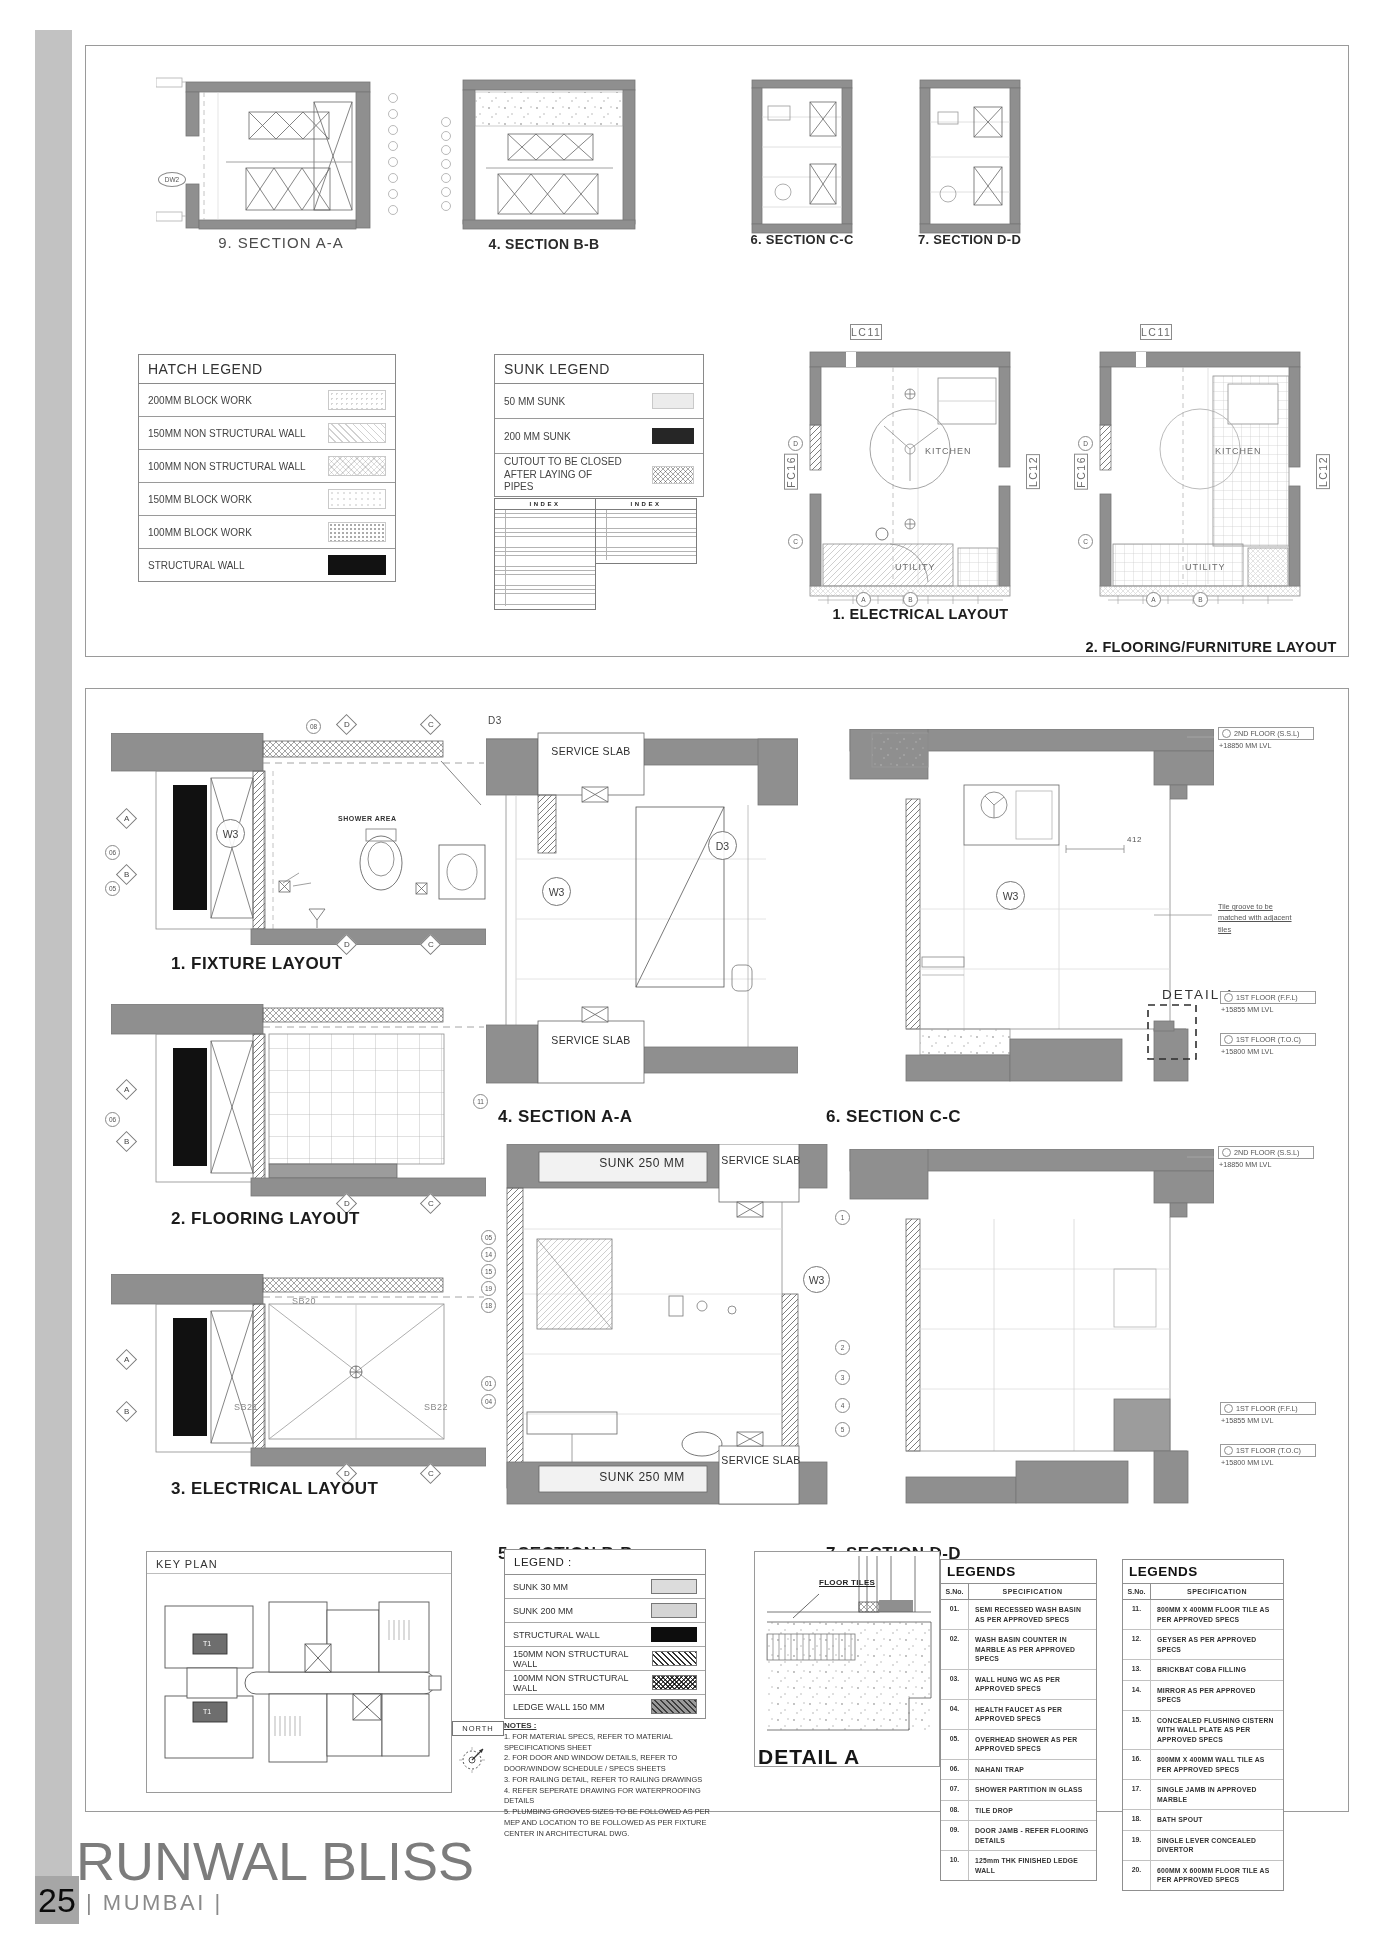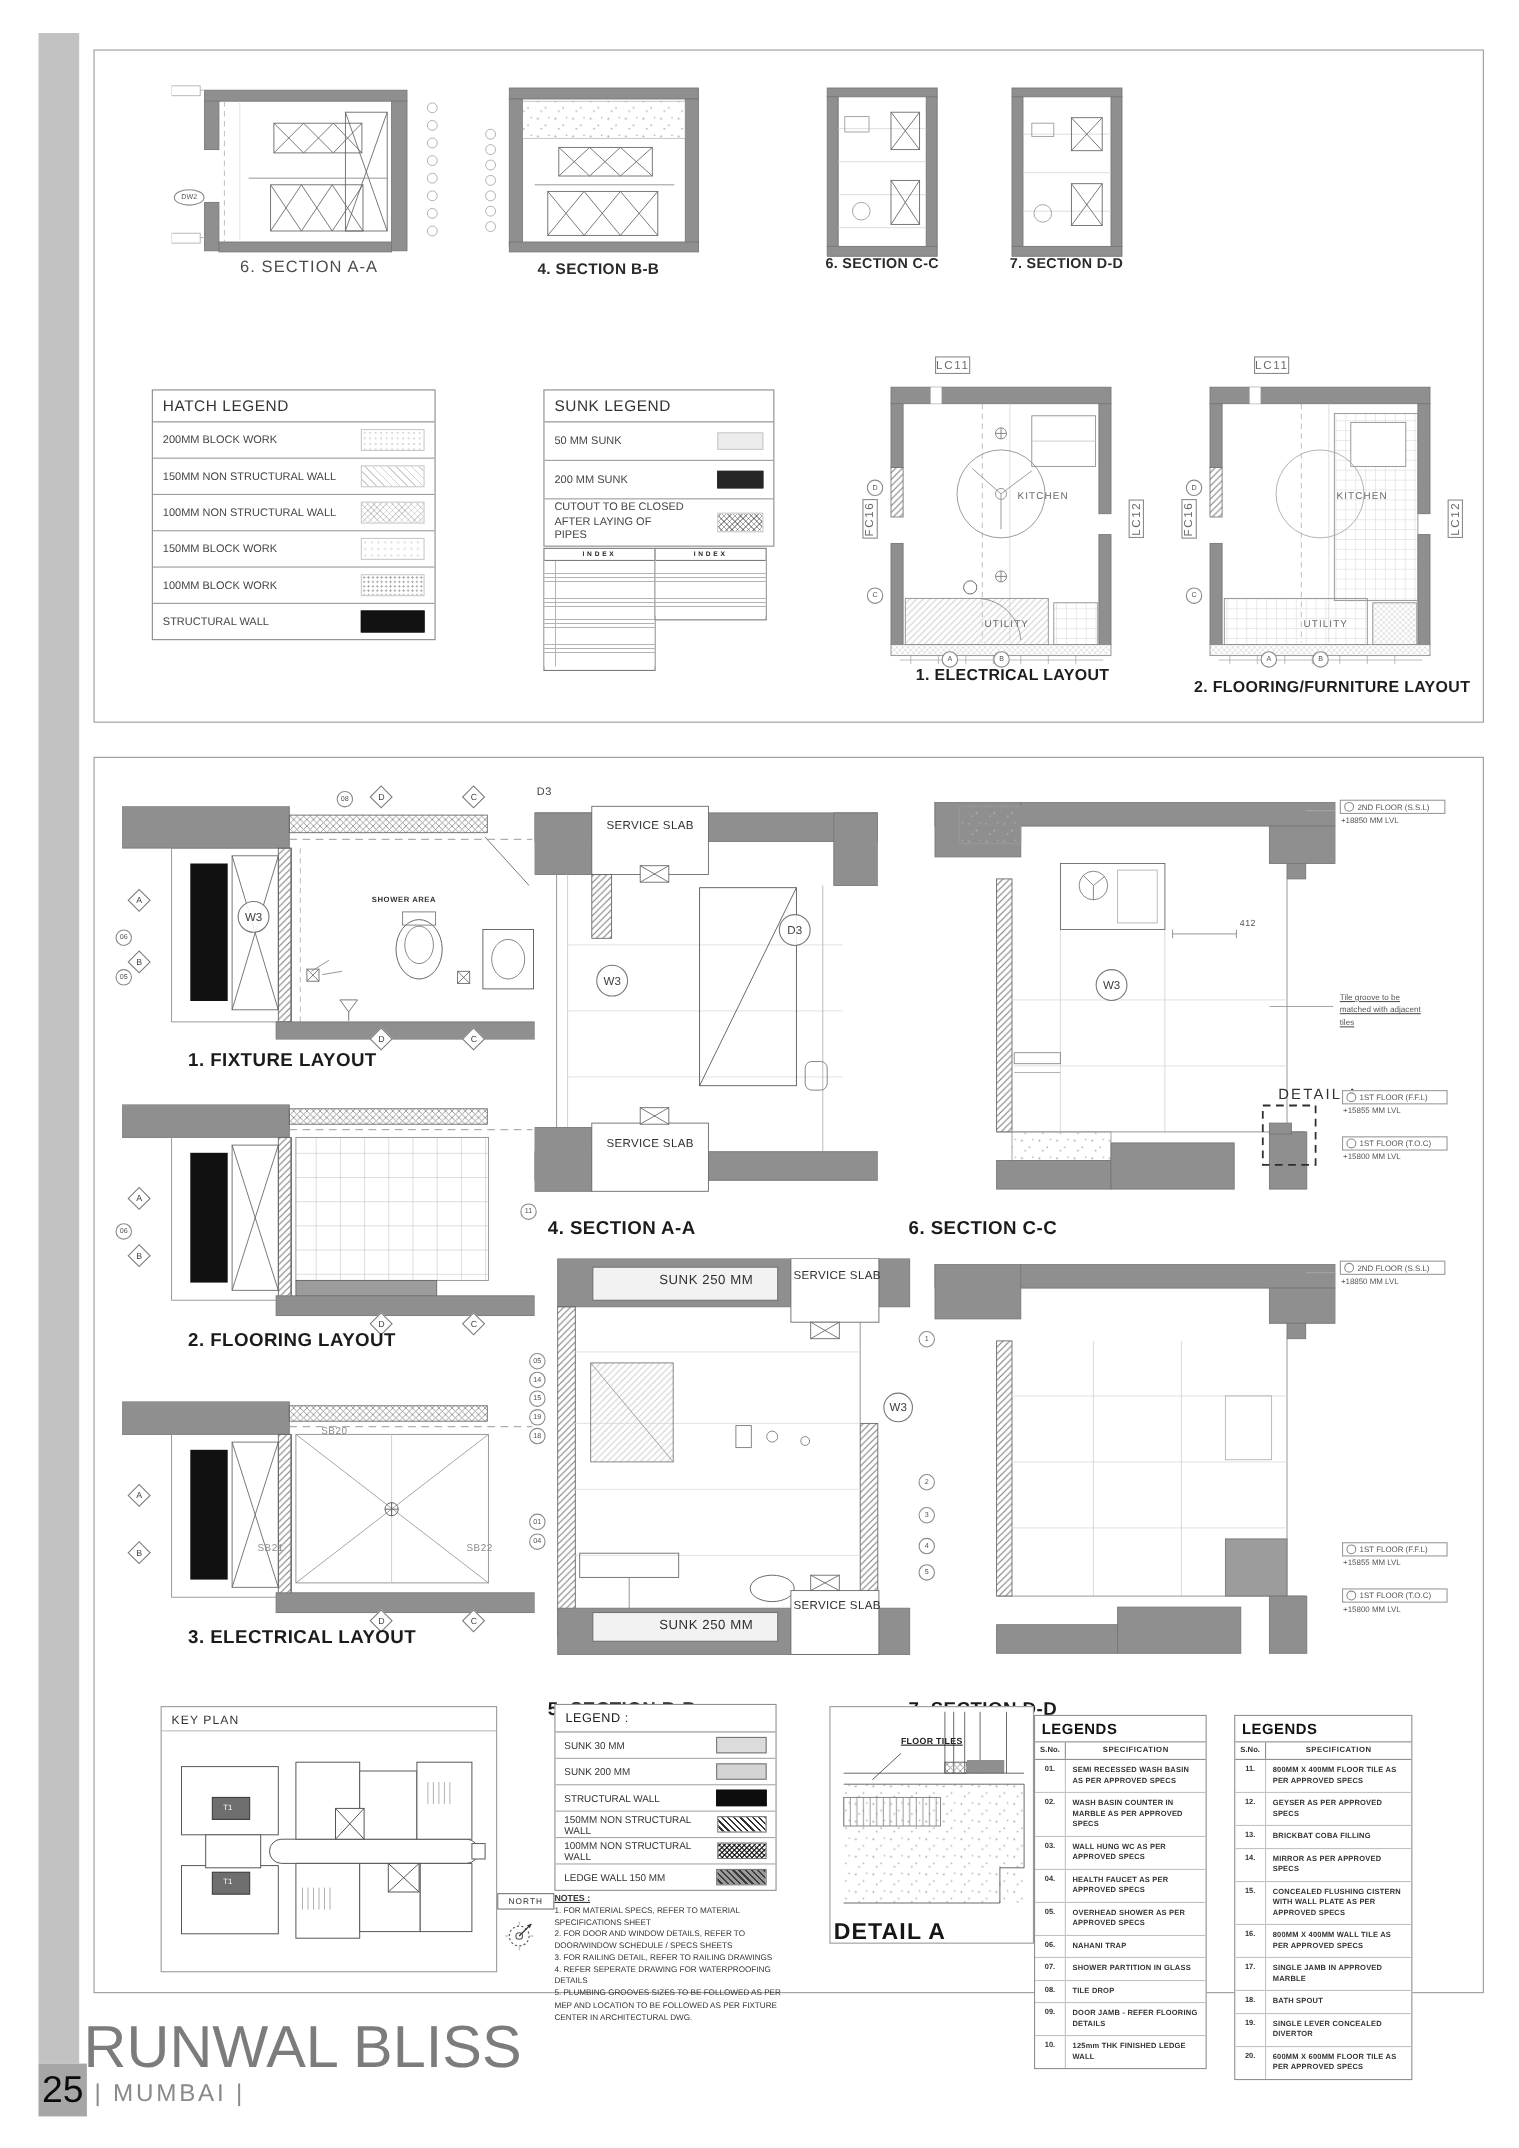--- a/index.html
+++ b/index.html
@@ -167,21 +167,21 @@
               <circle cx="237" cy="74" r="4.5"></circle>
             <circle cx="237" cy="90" r="4.5"></circle>
               <circle cx="237" cy="106" r="4.5"></circle>
               <circle cx="237" cy="122" r="4.5"></circle>
               <circle cx="237" cy="138" r="4.5"></circle>
           </g>
         </g>
       </svg>
       <span class="ell" style="left:2px;top:100px;width:26px;height:13px;">DW2</span>
     </div>
-    <div class="abs cap-lt" style="left:70px;top:188px;width:250px;">6. SECTION A-A</div>
+    <div class="abs cap-lt" style="left:70px;top:188px;width:250px;">9. SECTION A-A</div>
 
     <div class="abs" style="left:352px;top:26px;width:212px;height:170px;">
       <svg viewBox="0 0 212 168" width="212" height="168">
         <g fill="none" stroke="#666" stroke-width=".8">
           <rect x="25" y="8" width="172" height="10" fill="#8f8f8f" stroke="#777"></rect>
           <rect x="25" y="18" width="12" height="134" fill="#8f8f8f" stroke="#777"></rect>
           <rect x="185" y="18" width="12" height="134" fill="#8f8f8f" stroke="#777"></rect>
           <rect x="25" y="148" width="172" height="9" fill="#8f8f8f" stroke="#777"></rect>
           <rect x="37" y="20" width="148" height="34" fill="url(#pSpeck)" stroke="#9a9a9a" stroke-width=".5"></rect>
           <rect x="70" y="62" width="85" height="26"></rect>
@@ -416,21 +416,21 @@
       <span class="mcirc" style="left:-10px;top:210px;">
           <span>C</span>
         </span>
       <span class="mcirc" style="left:58px;top:268px;">
           <span>A</span>
         </span>
       <span class="mcirc" style="left:105px;top:268px;">
           <span>B</span>
         </span>
     </div>
-    <div class="abs cap-plan" style="left:975px;top:571px;width:300px;">2. FLOORING/FURNITURE LAYOUT</div>
+    <div class="abs cap-plan" style="left:975px;top:593px;width:300px;">2. FLOORING/FURNITURE LAYOUT</div>
   </div>
 
   <div class="panel" style="left:85px;top:688px;width:1262px;height:1122px;">
 
     <div class="abs" style="left:25px;top:30px;width:378px;height:230px;">
       <svg viewBox="0 0 375 212" width="375" height="212" style="position:absolute;left:0;top:14px;">
         <g fill="none" stroke="#666" stroke-width=".8">
           <rect x="0" y="0" width="152" height="38" fill="#8f8f8f" stroke="#777"></rect>
           <rect x="152" y="8" width="180" height="16" fill="url(#pCheck)" stroke="#666"></rect>
           <line x1="152" y1="30" x2="373" y2="30" stroke-dasharray="7 5" stroke="#8d8d8d"></line>

